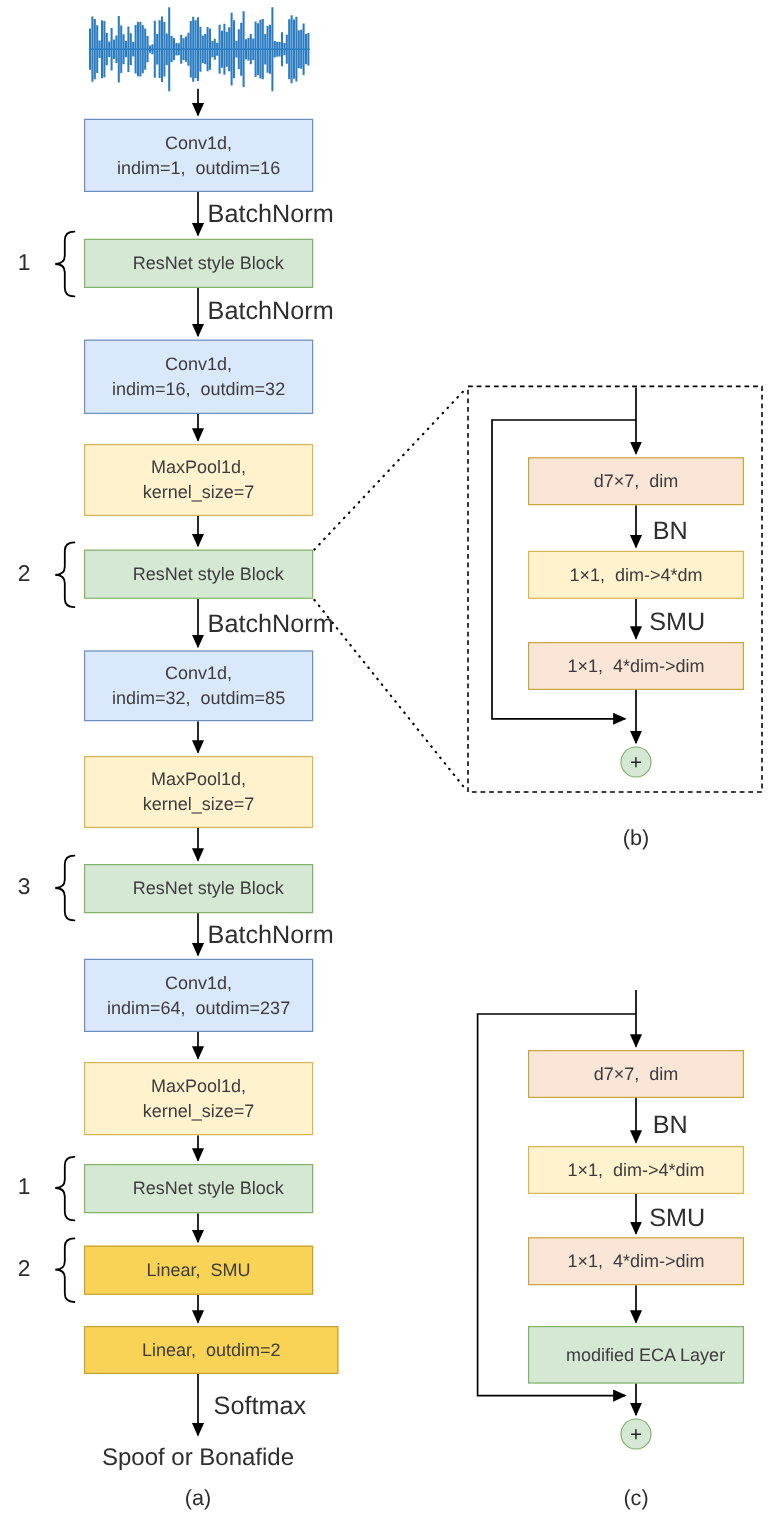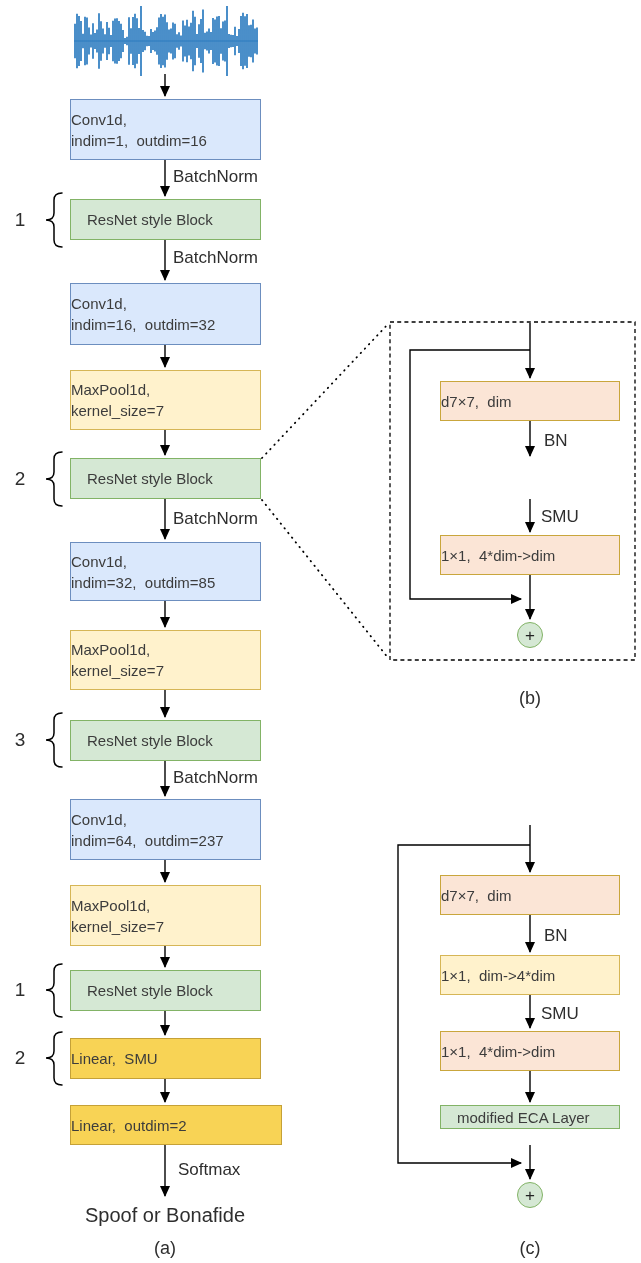--- a/index.html
+++ b/index.html
@@ -3,30 +3,30 @@
 <meta charset="utf-8">
 <style>
   html,body{margin:0;padding:0;background:#ffffff;}
   .canvas{
     position:relative;width:641px;height:1263px;background:#fff;overflow:hidden;
     font-family:"Liberation Sans","DejaVu Sans",sans-serif;color:var(--text,#3c3c3c);
   }
   .wires{position:absolute;left:0;top:0;width:641px;height:1263px;}
   .box{
     position:absolute;box-sizing:border-box;display:flex;flex-direction:column;
-    align-items:flex-start;justify-content:center;font-size:15px;line-height:21px;
+    align-items:center;justify-content:center;font-size:15px;line-height:21px;
     color:var(--text,#3c3c3c);text-align:center;
   }
   .box .ln{white-space:pre;}
   .blue  {background:var(--blue_fill);border:1.4px solid var(--blue_stroke);}
   .green {background:var(--green_fill);border:1.4px solid var(--green_stroke);padding-left:16px;}
   .cream {background:var(--cream_fill);border:1.4px solid var(--cream_stroke);}
   .gold  {background:var(--gold_fill);border:1.4px solid var(--gold_stroke);}
   .peach {background:var(--peach_fill);border:1.4px solid var(--peach_stroke);}
-  .elabel{position:absolute;font-size:17px;color:#2e2e2e;white-space:pre;}
+  .elabel{position:absolute;font-size:21px;color:#2e2e2e;white-space:pre;}
   .caption{position:absolute;width:60px;text-align:center;font-size:18px;color:#2e2e2e;}
   .num{position:absolute;width:22px;text-align:center;font-size:19px;color:#2e2e2e;}
   .plus{
     position:absolute;width:26px;height:26px;border-radius:50%;box-sizing:border-box;
     background:var(--green_fill);border:1.3px solid var(--green_stroke);
     display:flex;align-items:center;justify-content:center;
     font-size:17px;color:#222;line-height:1;
   }
   .outtext{position:absolute;width:200px;text-align:center;font-size:20px;color:#2e2e2e;}
   .waveform{position:absolute;left:72px;top:3px;}
@@ -167,37 +167,40 @@
   </div>
   <div class="elabel" style="left:178px;top:1160px">Softmax</div>
 
   <div class="outtext" style="left:65px;top:1204px">Spoof or Bonafide</div>
   <div class="caption" style="left:135px;top:1238px">(a)</div>
 
   <div class="box peach" style="left:440px;top:381px;width:180px;height:40px">
     <div class="ln">d7×7,  dim</div>
   </div>
   <div class="elabel" style="left:544px;top:431px">BN</div>
+  <div class="box cream" style="left:440px;top:459px;width:180px;height:40px">
+    <div class="ln">1×1,  dim-&gt;4*dm</div>
+  </div>
   <div class="elabel" style="left:541px;top:507px">SMU</div>
   <div class="box peach" style="left:440px;top:535px;width:180px;height:40px">
     <div class="ln">1×1,  4*dim-&gt;dim</div>
   </div>
   <div class="plus" style="left:517px;top:622px">+</div>
   <div class="caption" style="left:500px;top:688px">(b)</div>
 
   <div class="box peach" style="left:440px;top:875px;width:180px;height:40px">
     <div class="ln">d7×7,  dim</div>
   </div>
   <div class="elabel" style="left:544px;top:926px">BN</div>
   <div class="box cream" style="left:440px;top:955px;width:180px;height:40px">
     <div class="ln">1×1,  dim-&gt;4*dim</div>
   </div>
   <div class="elabel" style="left:541px;top:1004px">SMU</div>
   <div class="box peach" style="left:440px;top:1031px;width:180px;height:40px">
     <div class="ln">1×1,  4*dim-&gt;dim</div>
   </div>
-  <div class="box green" style="left:440px;top:1105px;width:180px;height:24px">
+  <div class="box green" style="left:440px;top:1105px;width:180px;height:48px">
     <div class="ln">modified ECA Layer</div>
   </div>
   <div class="plus" style="left:517px;top:1182px">+</div>
   <div class="caption" style="left:500px;top:1238px">(c)</div>
 
 </div>
 
 </body></html>

